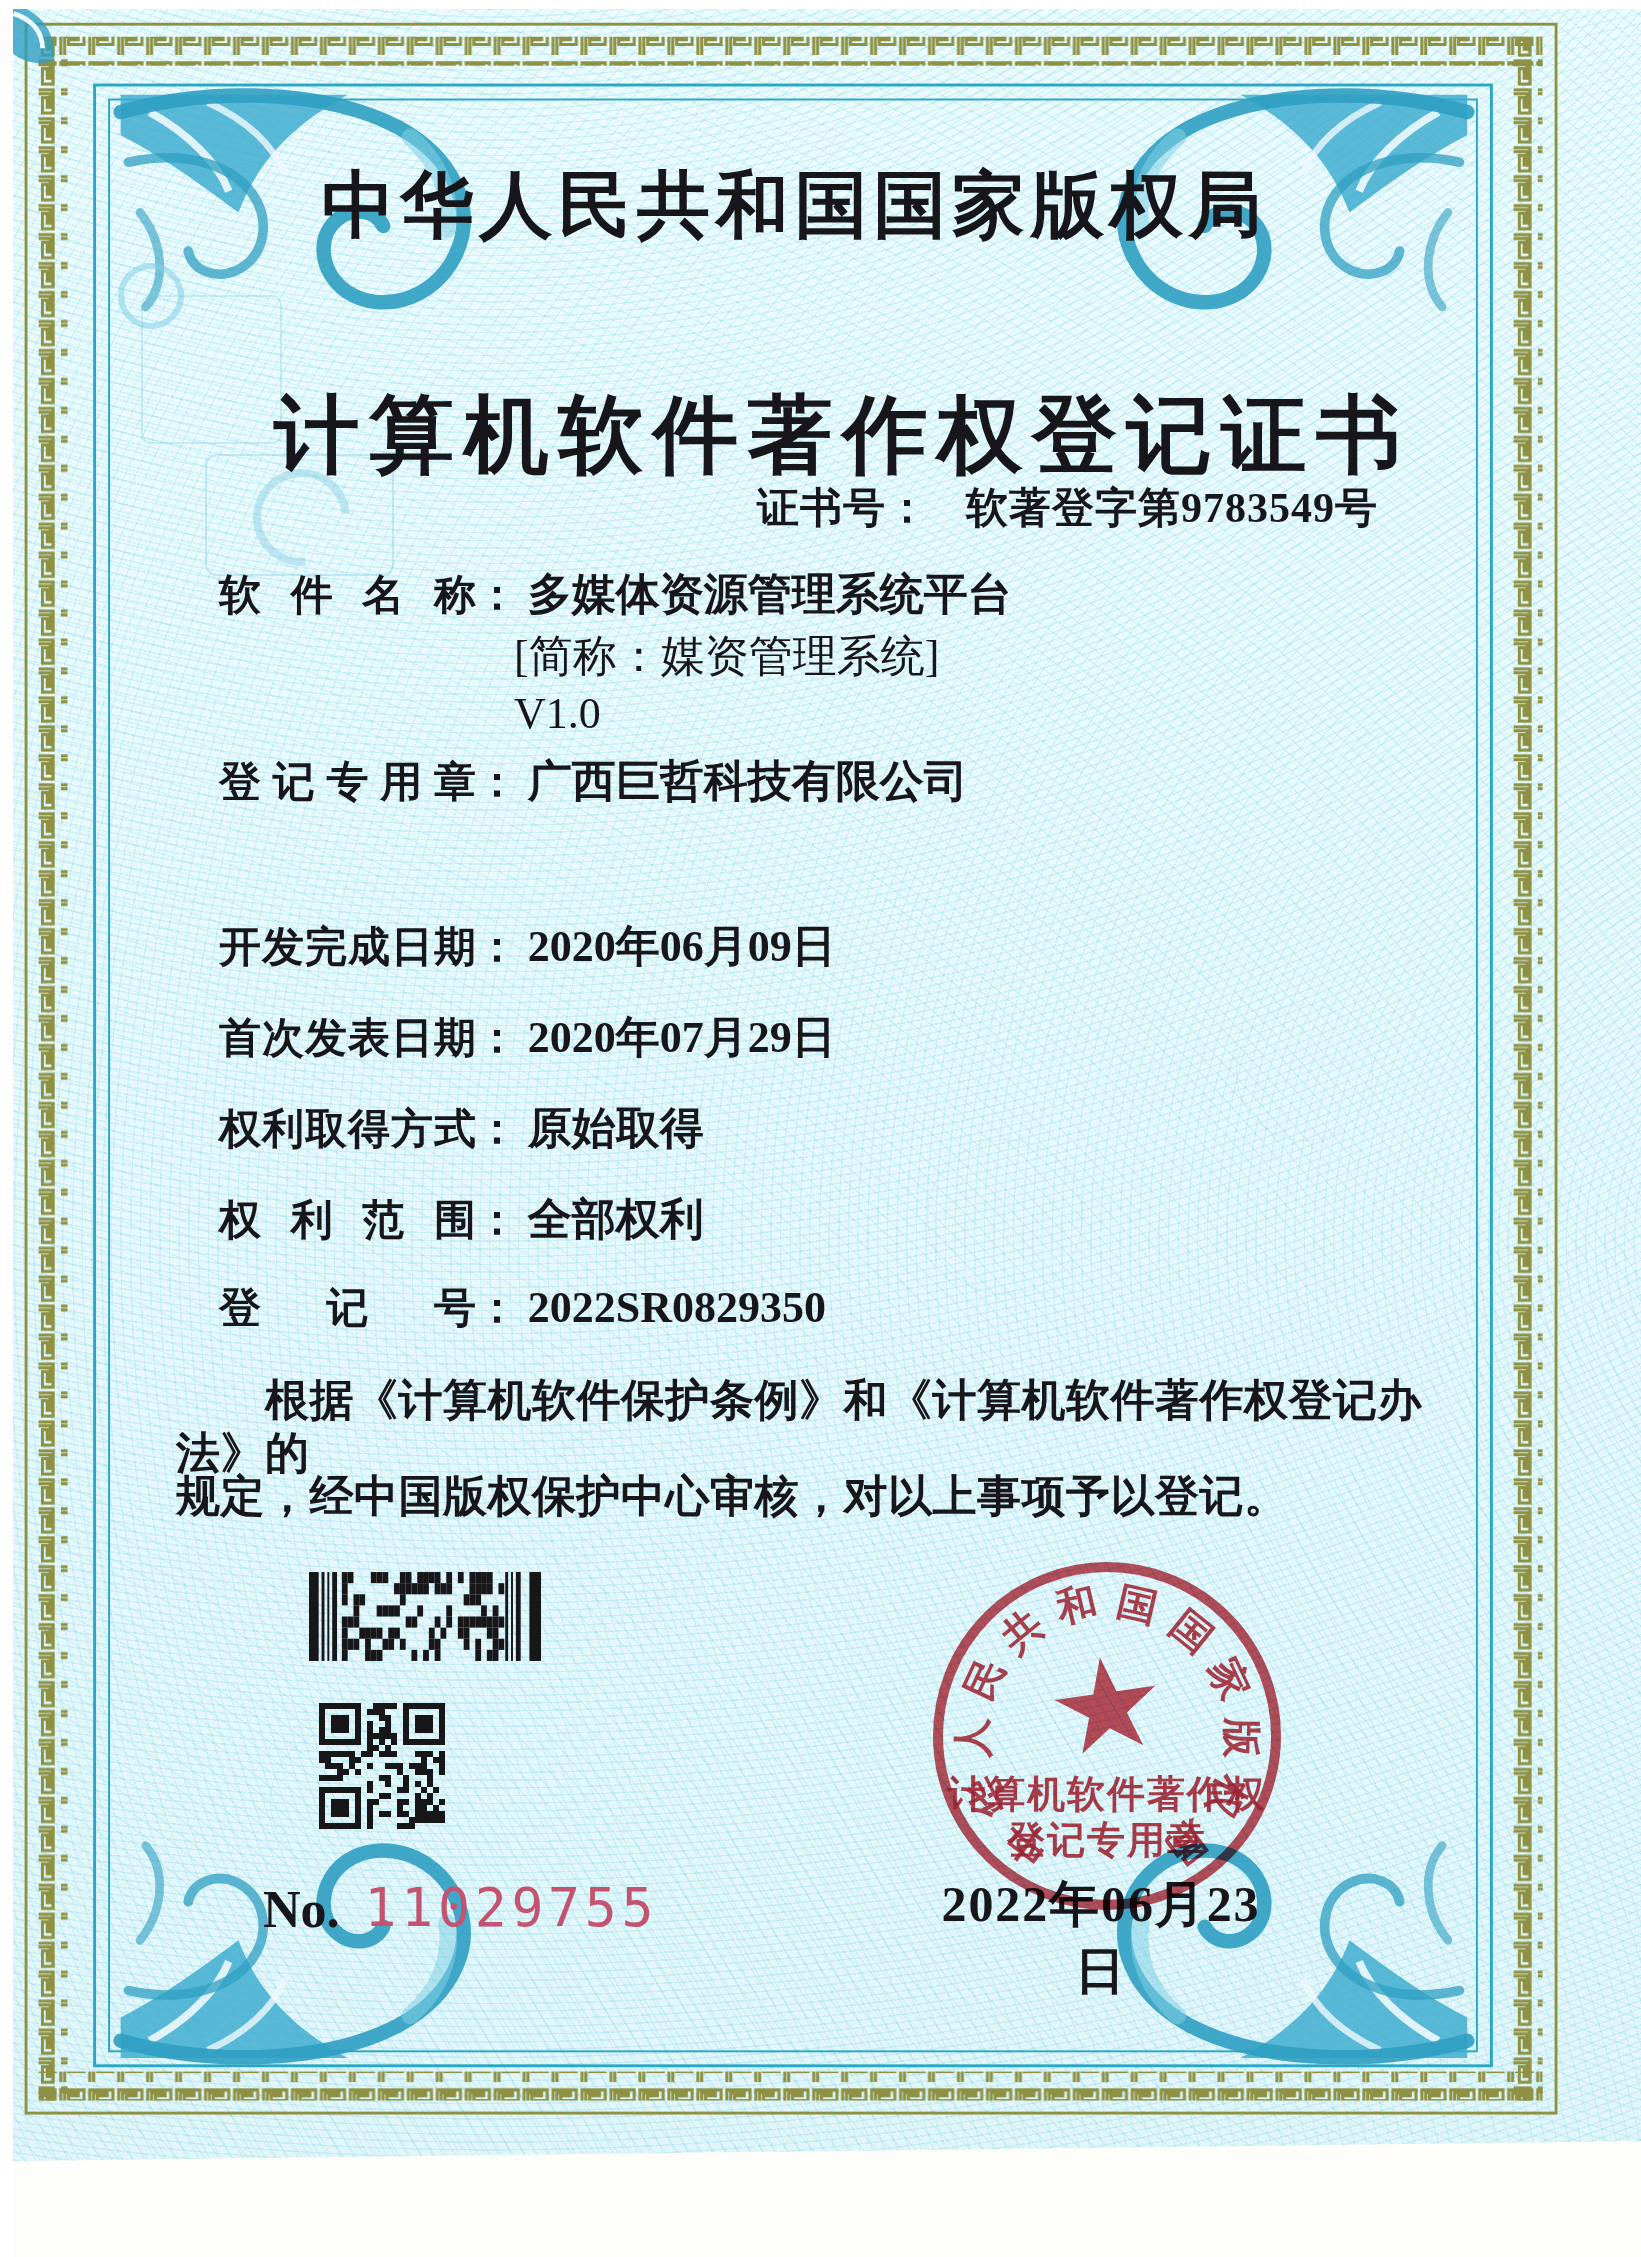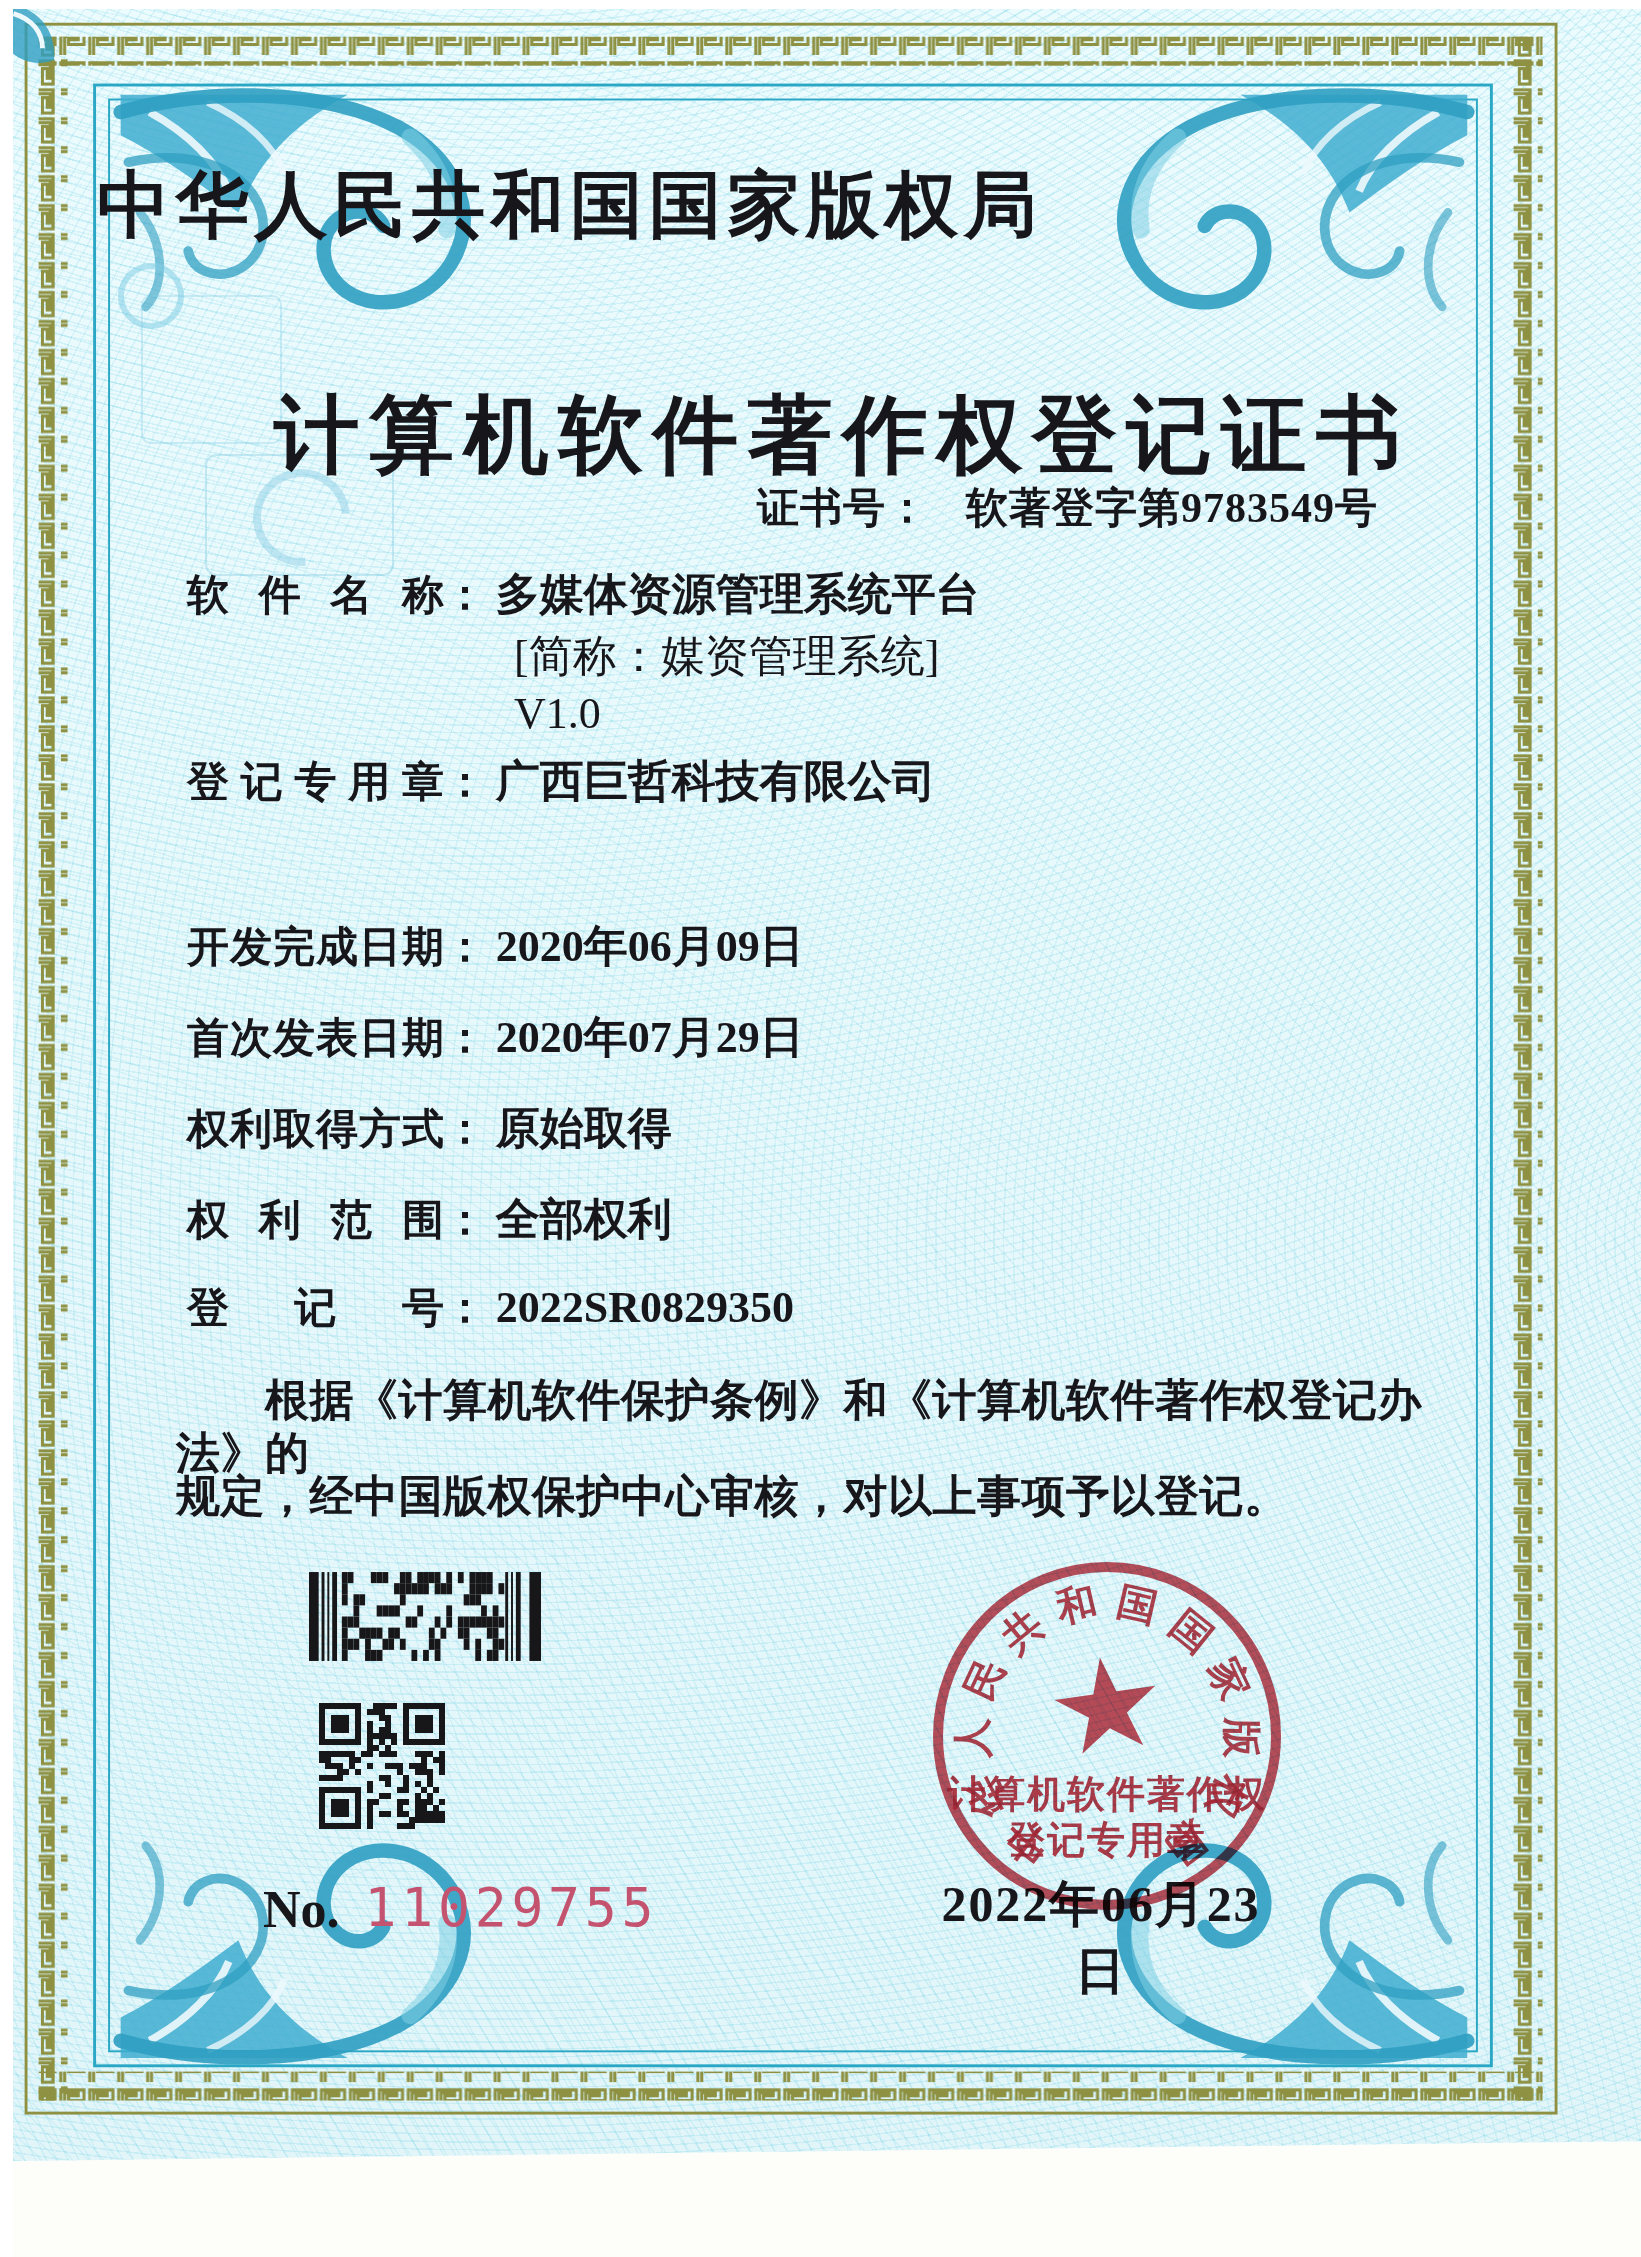--- a/index.html
+++ b/index.html
@@ -7,26 +7,26 @@
     position:relative;width:1641px;height:2257px;overflow:hidden;margin:0 auto;
     font-family:"Liberation Serif","DejaVu Serif",serif;color:#17171b;
     background:
       repeating-radial-gradient(circle at 30% -45%, rgba(70,195,220,.16) 0 1.5px, rgba(255,255,255,0) 1.5px 7.7px),
       repeating-radial-gradient(circle at 115% 55%, rgba(70,195,220,.13) 0 1.5px, rgba(255,255,255,0) 1.5px 9.7px),
       repeating-radial-gradient(circle at -25% 115%, rgba(70,195,220,.13) 0 1.5px, rgba(255,255,255,0) 1.5px 11.6px),
       linear-gradient(#ecfbfd,#e1f5f9);
   }
   .abs{position:absolute;}
   
-  .title{left:97px;width:1395px;top:157px;font-size:73px;font-weight:700;letter-spacing:5.8px;}
+  .title{left:97px;width:1395px;top:157px;text-align:center;font-size:73px;font-weight:700;letter-spacing:5.8px;}
   .subtitle{left:97px;width:1395px;top:378px;text-align:center;font-size:85px;font-weight:800;letter-spacing:9.7px;margin-left:48px;}
   .certno{top:480px;right:263px;font-size:42px;font-weight:700;letter-spacing:1px;}
   .certno .v{margin-left:37px;}
   .row{left:187px;font-size:42px;font-weight:700;white-space:nowrap;}
-  .lab{display:inline-block;width:257px;text-align:justify;text-align-last:justify;}
+  .lab{display:inline-block;width:257px;text-align:justify;text-align-last:justify;margin-left:32px;}
   .colon{display:inline-block;}
   .val{margin-left:9.7px;font-size:44px;}
   .vline{left:514px;font-size:44px;font-weight:400;white-space:nowrap;}
   .stmt{left:176px;width:1274px;font-size:44px;font-weight:600;letter-spacing:0.5px;line-height:1.2;}
   .indent{text-indent:89px;}
   .serial{left:263px;top:1877px;font-size:52px;font-weight:700;}
   .serial .num{font-family:"DejaVu Sans Mono","Liberation Mono",monospace;font-size:53px;font-weight:400;letter-spacing:4.8px;margin-left:25px;vertical-align:1px;}
   .issue-date{left:927px;top:1871px;width:348px;text-align:center;font-size:50px;font-weight:700;letter-spacing:1.9px;z-index:1;}
   
   .seal{left:933px;top:1562px;width:348px;height:348px;z-index:2;mix-blend-mode:multiply;}

